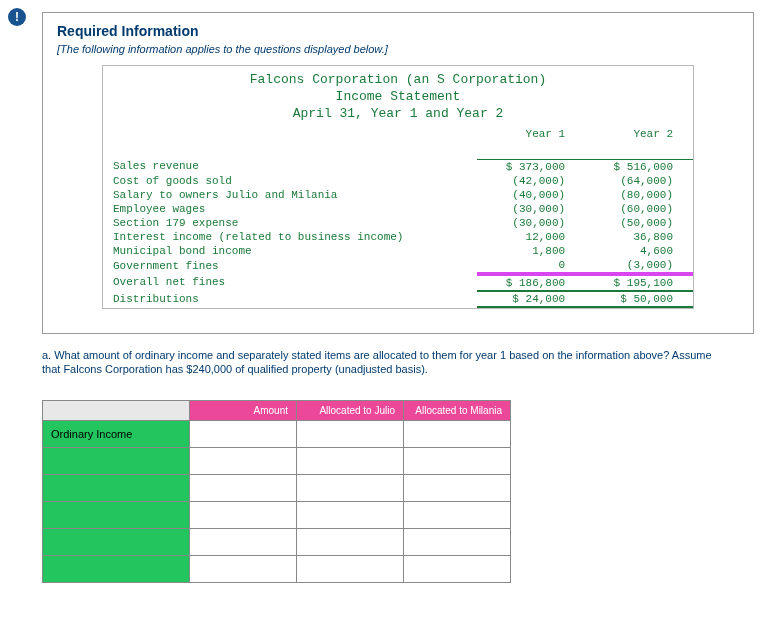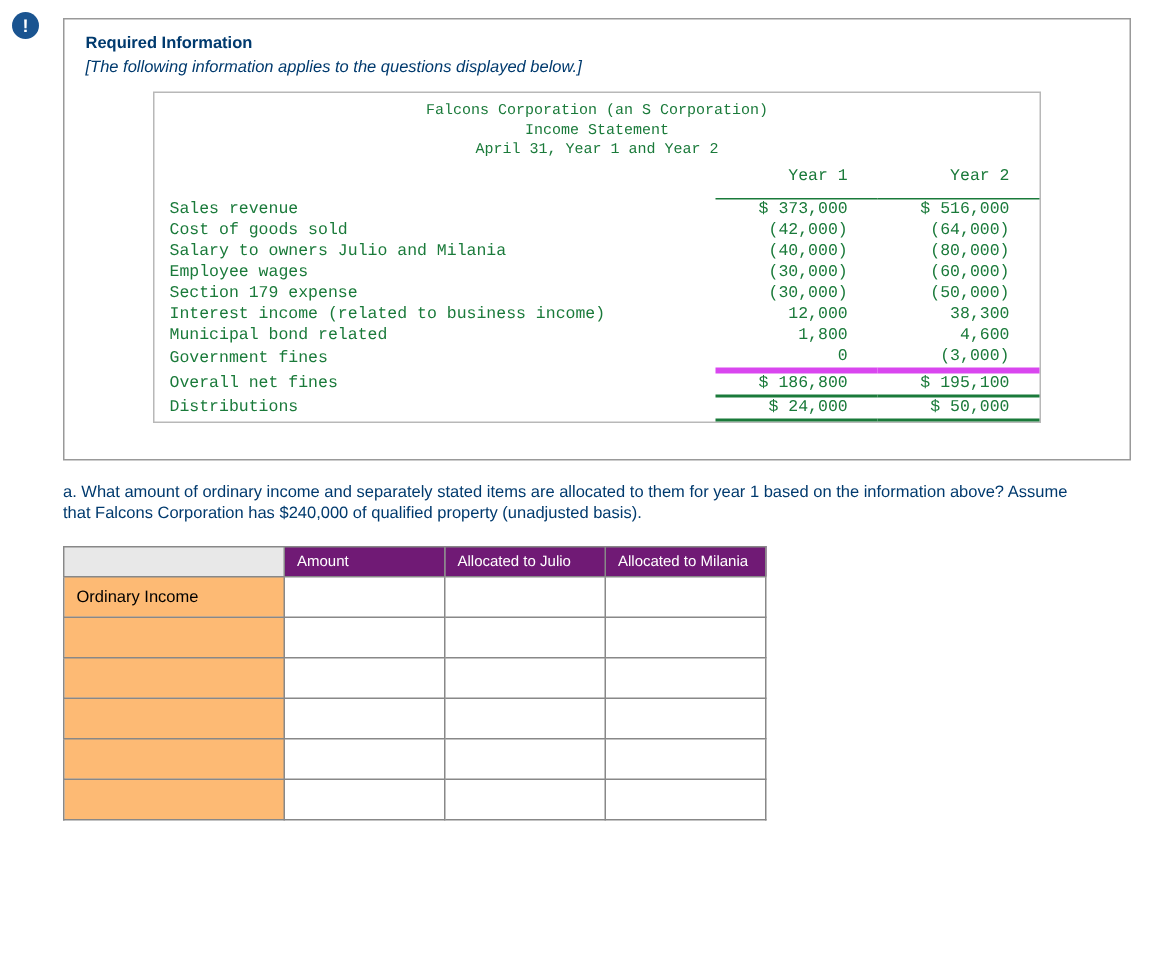--- a/index.html
+++ b/index.html
@@ -1,34 +1,34 @@
 <!DOCTYPE html>
 <html><head>
 <meta charset="utf-8">
 <style>
 body{margin:0;padding:0;font-family:Arial,sans-serif;font-size:11px;background:#fff;width:766px}
 .container{padding:12px}
 .alert-icon{position:absolute;top:8px;left:8px;width:18px;height:18px;border-radius:50%;background:#1a5490;color:#fff;display:flex;align-items:center;justify-content:center;font-weight:bold;font-size:12px}
 .content{margin-left:30px;border:1px solid #999;padding:10px 14px}
-.req-title{color:#003a6e;font-weight:bold;font-size:11px;margin-bottom:4px}
+.req-title{color:#003a6e;font-weight:bold;font-size:14px;margin-bottom:4px}
 .italic-note{font-style:italic;color:#003a6e;margin-bottom:10px}
 .narrative{color:#003a6e;margin-bottom:10px;line-height:1.3}
 .stmt-box{border:1px solid #b8b8b8;margin:0 auto 14px;width:590px}
-.stmt-head{text-align:center;color:#1a7a3a;font-family:'Courier New',monospace;font-size:10px;padding:6px 0 4px;line-height:1.3}
+.stmt-head{text-align:center;color:#1a7a3a;font-family:'Courier New',monospace;font-size:13px;padding:6px 0 4px;line-height:1.3}
 .stmt-table{width:100%;border-collapse:collapse;font-family:'Courier New',monospace;font-size:11px;color:#1a7a3a}
 .stmt-table td{padding:1px 10px;white-space:nowrap}
 .stmt-table .num{text-align:right;padding-right:20px}
-.col-hdr td{border-bottom:1px solid #1a7a3a;text-align:center;padding-bottom:8px}
+.col-hdr td{border-bottom:1px solid #1a7a3a;text-align:center;padding-bottom:19px}
 .tot-line td.num{border-top:4px solid #d946ef;border-bottom:2px double #1a7a3a}
 .dist-line td.num{border-bottom:2px double #1a7a3a}
-.question{color:#003a6e;margin:14px 30px 14px 30px;line-height:1.3}
+.question{color:#003a6e;margin:14px 30px 24px 30px;line-height:1.3}
 .answer-table{margin-left:30px;border-collapse:collapse;font-size:11px}
 .answer-table th,.answer-table td{border:1px solid #888;padding:4px 8px;background:#fff}
-.answer-table th{background:#701a75;color:#fff;font-weight:normal;text-align:left;font-size:10px}
-.answer-table .lbl{background:#fdba74;text-align:left;width:130px}
+.answer-table th{background:#ec4899;color:#fff;font-weight:normal;text-align:right;font-size:10px}
+.answer-table .lbl{background:#22c55e;text-align:left;width:130px}
 .answer-table td.cell{width:90px;height:18px}
 .dbl-left{border-left:3px double #888}
 </style>
 </head>
 <body>
 
 <div class="container">
   <div class="alert-icon">!</div>
   <div class="content">
     <div class="req-title">Required Information</div>
@@ -68,24 +68,24 @@
               <td class="num">(60,000)</td>
             </tr>
         <tr>
               <td>Section 179 expense</td>
               <td class="num">(30,000)</td>
               <td class="num">(50,000)</td>
             </tr>
         <tr>
               <td>Interest income (related to business income)</td>
               <td class="num">12,000</td>
-              <td class="num">38,300</td>
+              <td class="num">36,800</td>
             </tr>
         <tr>
-              <td>Municipal bond related</td>
+              <td>Municipal bond income</td>
               <td class="num">1,800</td>
               <td class="num">4,600</td>
             </tr>
         <tr>
               <td>Government fines</td>
               <td class="num" style="border-bottom:1px solid #1a7a3a">0</td>
               <td class="num" style="border-bottom:1px solid #1a7a3a">(3,000)</td>
             </tr>
         <tr class="tot-line">
               <td>Overall net fines</td>

